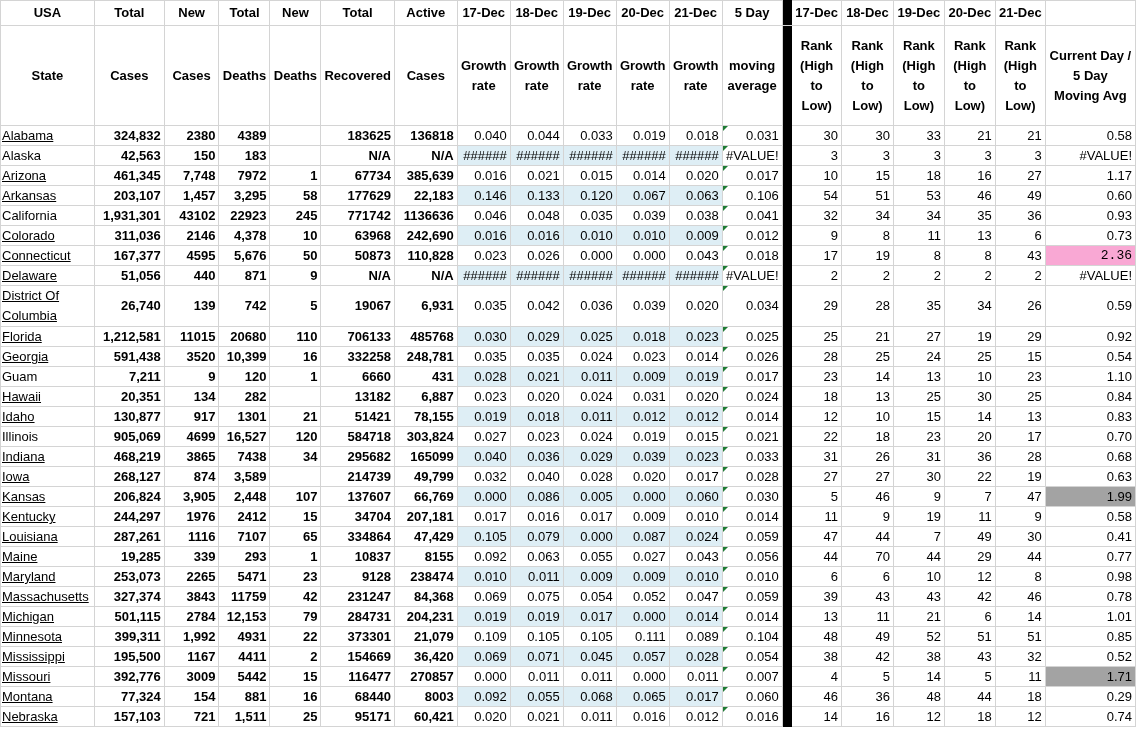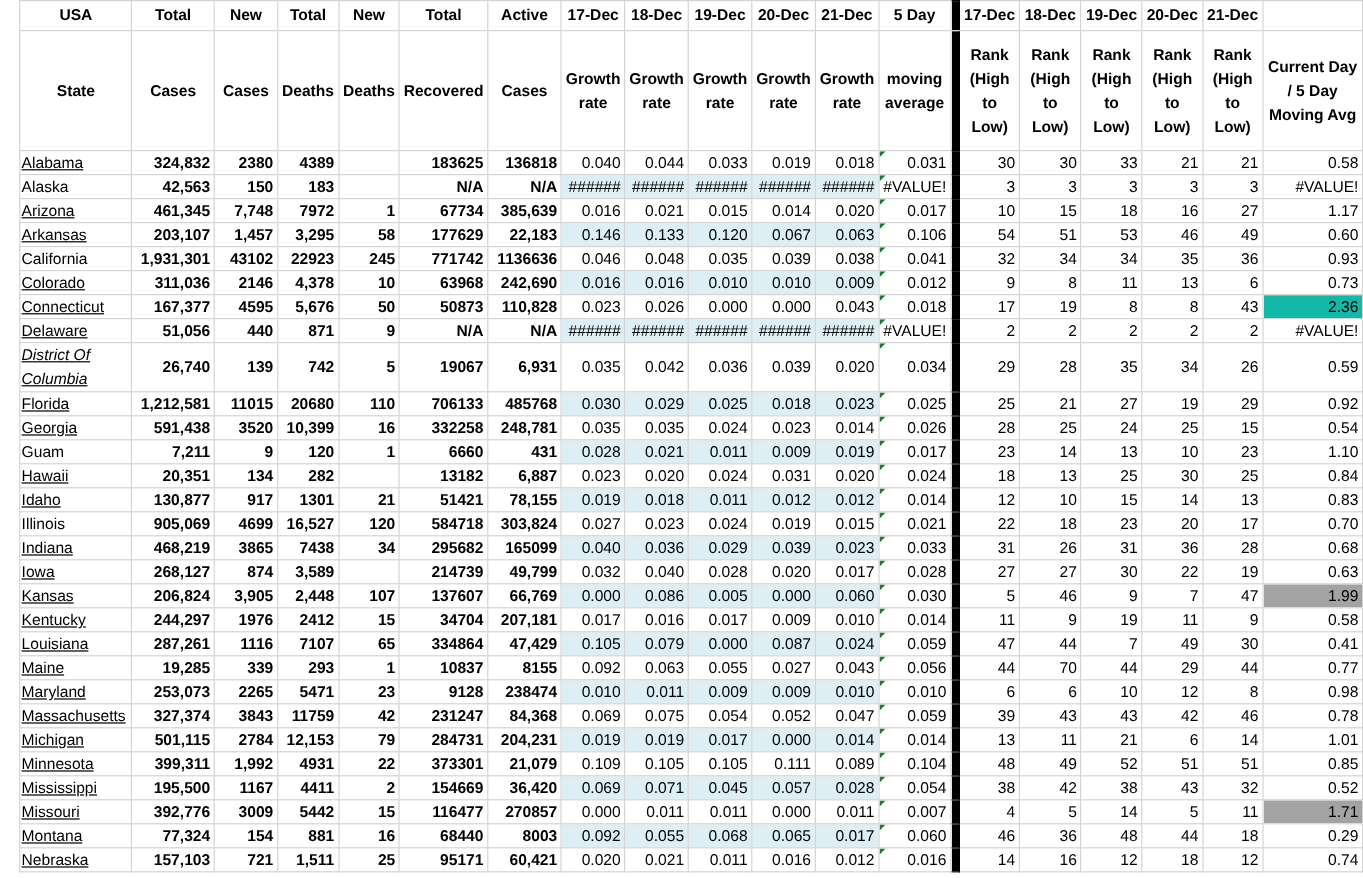--- a/index.html
+++ b/index.html
@@ -1,37 +1,37 @@
 <!DOCTYPE html>
 <html><head>
 <meta charset="utf-8">
 <style>
   html, body { margin:0; padding:0; background:#ffffff; }
   body { width:1136px; height:732px; overflow:hidden; position:relative;
          font-family:"Liberation Sans", "DejaVu Sans", sans-serif; font-size:13px; color:#000; }
-  table { border-collapse:collapse; table-layout:fixed; position:absolute; left:16px; top:0; }
+  table { border-collapse:collapse; table-layout:fixed; position:absolute; left:0; top:0; }
   td, th { border:1px solid #d4d4d4; padding:0 3px; white-space:nowrap; overflow:hidden; height:19px; line-height:19px; }
   th { font-weight:bold; text-align:center; vertical-align:middle; }
   tr.hdr1 th { height:24px; line-height:24px; border-bottom:1px solid #d4d4d4; }
   tr.hdr2 th { height:99px; line-height:20px; white-space:normal; }
   td.state { text-align:left; padding-left:1px; }
   td.state span.link { text-decoration:underline; }
   td.num { text-align:right; font-weight:bold; }
   td.gr { text-align:right; background:transparent; }
   tr.band td.gr { background:#deeef5; }
   td.ma { text-align:right; position:relative; }
   td.ma::before { content:""; position:absolute; left:0; top:0; width:0; height:0;
                   border-top:5px solid #1e7b34; border-right:5px solid transparent; }
   td.divider, th.divider { background:#000; border-color:#000; padding:0; }
   td.rank { text-align:right; }
   td.ratio { text-align:right; }
-  td.ratio.pink { background:#14b8a6; }
+  td.ratio.pink { background:#f9a8d4;font-family:Liberation Mono, monospace; }
   td.ratio.yellow { background:#a3a3a3; }
   tr.tall td { height:39px; line-height:20px; }
-  td.state.wrap { white-space:normal; line-height:20px;font-style:italic; }
+  td.state.wrap { white-space:normal; line-height:20px; }
 </style>
 </head>
 <body>
 
 <table>
   <colgroup>
     <col style="width:94px">
       <col style="width:70px">
       <col style="width:55px">
       <col style="width:51px">

